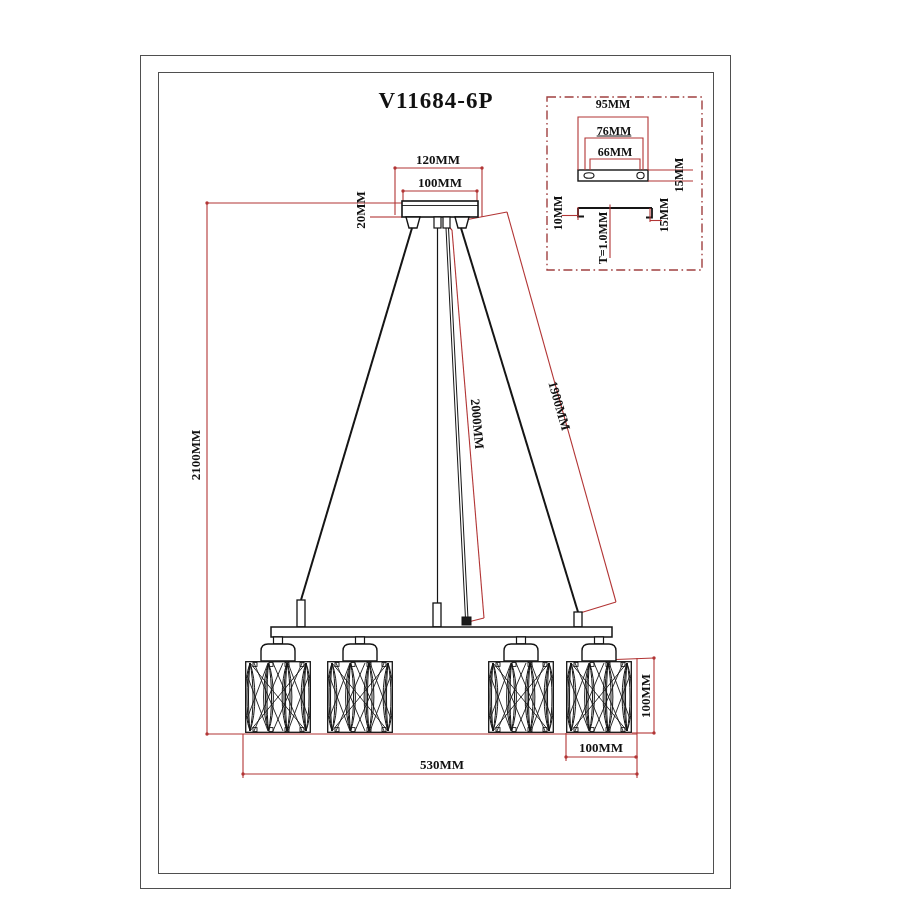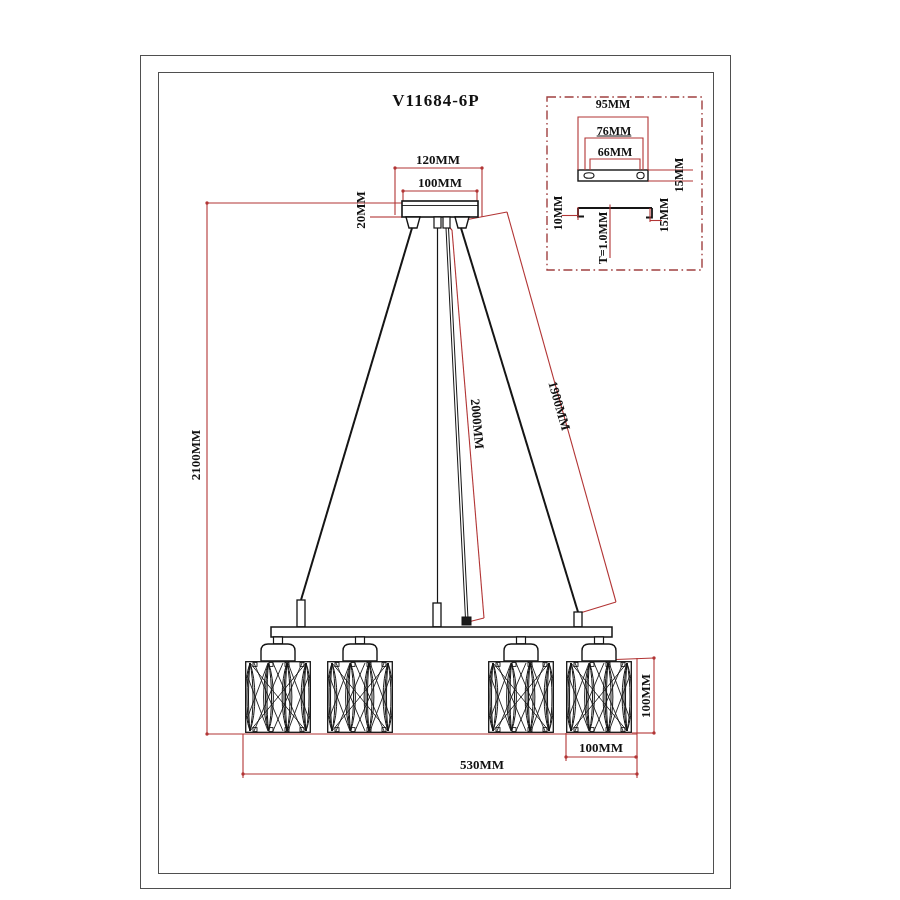--- a/index.html
+++ b/index.html
@@ -4,21 +4,21 @@
 <style>
   html,body{margin:0;padding:0;background:#ffffff;}
   .stage{position:relative;width:900px;height:900px;background:#fff;overflow:hidden;
          font-family:"Liberation Serif", serif;}
   .frame{position:absolute;border:1.6px solid #4f4f4f;}
   .frame.outer{left:140px;top:55px;width:589px;height:832px;}
   .frame.inner{left:158px;top:72px;width:554px;height:800px;}
   svg.art{position:absolute;left:0;top:0;}
   .lbl{position:absolute;color:#111;font-weight:bold;white-space:nowrap;
        transform:translate(-50%,-50%);font-size:13px;letter-spacing:0px;}
-  .lbl.title{font-size:17px;letter-spacing:1px;}
+  .lbl.title{font-size:23px;letter-spacing:1px;}
   .lbl.det{font-size:12px;}
   .r270{transform:translate(-50%,-50%) rotate(-90deg);}
   .r85{transform:translate(-50%,-50%) rotate(85deg);}
   .r74{transform:translate(-50%,-50%) rotate(74deg);}
 </style>
 </head>
 <body>
 
 <div class="stage">
 
@@ -188,21 +188,21 @@
   </svg>
 
   <div class="lbl title" style="left:436px;top:101px;">V11684-6P</div>
 
   <div class="lbl" style="left:438px;top:160px;">120MM</div>
   <div class="lbl" style="left:440px;top:183px;">100MM</div>
   <div class="lbl r270" style="left:361px;top:210px;">20MM</div>
   <div class="lbl r270" style="left:196px;top:455px;">2100MM</div>
   <div class="lbl r85" style="left:477px;top:424px;">2000MM</div>
   <div class="lbl r74" style="left:559px;top:406px;">1900MM</div>
-  <div class="lbl" style="left:442px;top:765px;margin-left:40px;">530MM</div>
+  <div class="lbl" style="left:442px;top:765px;">530MM</div>
   <div class="lbl" style="left:601px;top:748px;">100MM</div>
   <div class="lbl r270" style="left:646px;top:696px;">100MM</div>
 
   <div class="lbl det" style="left:613px;top:104px;">95MM</div>
   <div class="lbl det" style="left:614px;top:131px;text-decoration:underline;">76MM</div>
   <div class="lbl det" style="left:615px;top:152px;text-align:right;">66MM</div>
   <div class="lbl det r270" style="left:679px;top:175px;">15MM</div>
   <div class="lbl det r270" style="left:558px;top:213px;">10MM</div>
   <div class="lbl det r270" style="left:603px;top:238px;">T=1.0MM</div>
   <div class="lbl det r270" style="left:664px;top:215px;">15MM</div>

